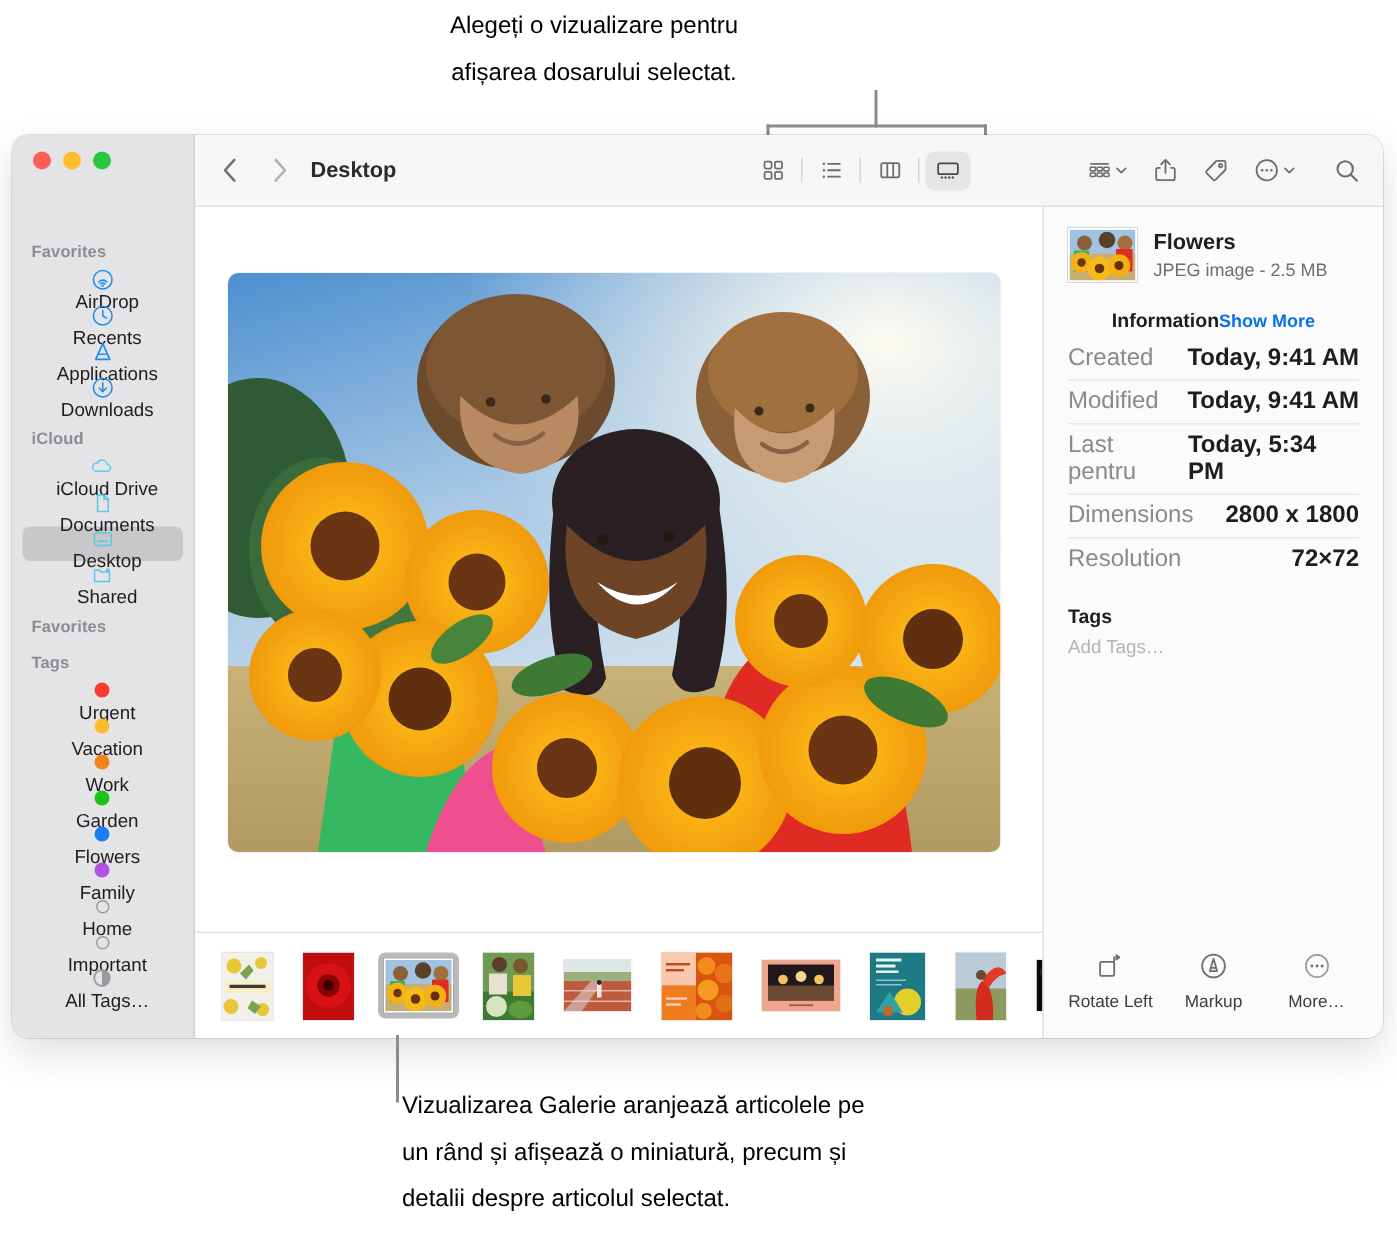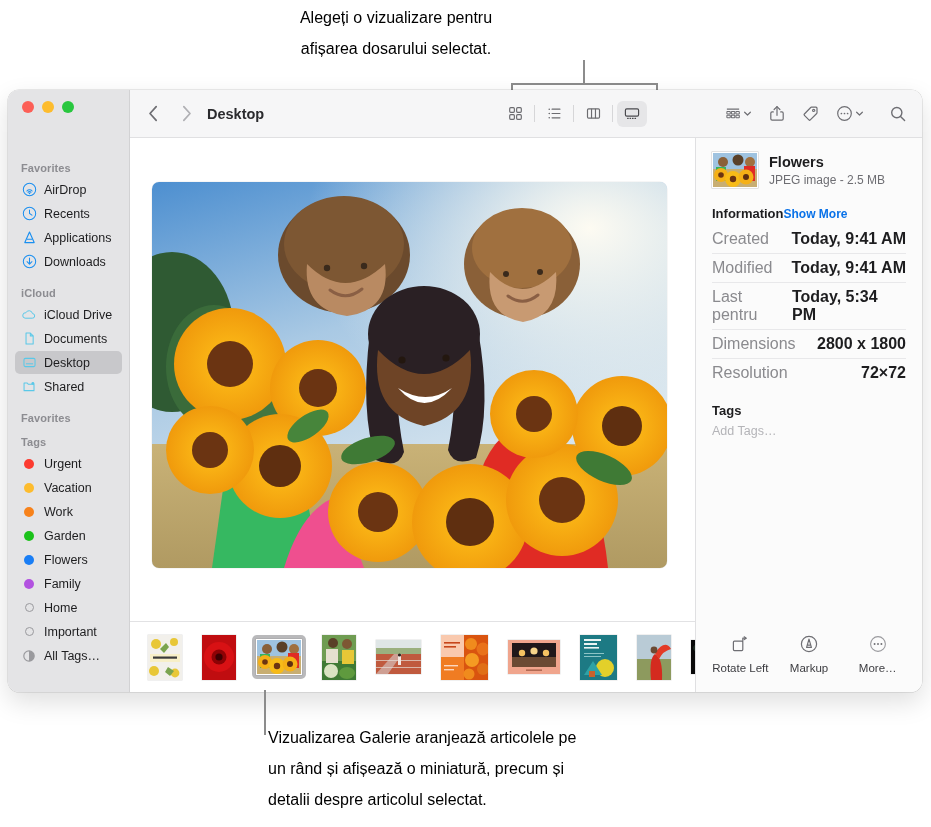--- a/index.html
+++ b/index.html
@@ -59,21 +59,21 @@
   #sidebar-scroll { position: absolute; top: 37px; left: 0; right: 0; bottom: 0; margin-top: 28px; }
 
   .sb-header {
     font-size: 11px; font-weight: bold; color: #8c8c91;
     padding: 7px 0 3px 13px; letter-spacing: .1px;
   }
   .sb-item {
     display: flex; align-items: center;
     height: 23px; margin: 1px 7px 1px 7px;
     padding-left: 6px; border-radius: 5px;
-    font-size: 12.5px; color: #1d1d1f;
+    font-size: 12.5px; color: #1d1d1f; flex-direction: column;
   }
   .sb-item.selected { background: #c8c8cb; }
   .sb-icon {
     width: 16px; height: 16px; margin-right: 7px;
     display: flex; align-items: center; justify-content: center;
     flex: none;
   }
   .sb-icon svg { display: block; }
   .tag-dot {
     width: 10px; height: 10px; border-radius: 50%;
@@ -173,21 +173,21 @@
     width: 44px; height: 34px; flex: none;
     border: 1.5px solid #ffffff;
     box-shadow: 0 0 0 0.5px rgba(0,0,0,0.2);
     overflow: hidden; position: relative;
   }
   #info-head-text { margin-left: 11px; }
   #info-title { font-size: 14.5px; font-weight: bold; color: #1d1d1f; }
   #info-sub { font-size: 12px; color: #6e6e73; margin-top: 3px; }
 
   #info-section {
-    display: flex; align-items: baseline; justify-content: flex-start;
+    display: flex; align-items: baseline; justify-content: center;
     padding: 18px 16px 4px 16px;
   }
   #info-section-title { font-size: 13px; font-weight: bold; color: #1d1d1f; }
   #show-more { font-size: 12px; color: #0a72e8; font-weight: 600; }
 
   .kv {
     display: flex; justify-content: space-between; align-items: center;
     margin: 0 16px; padding: 5px 0;
     border-bottom: 0.5px solid #e8e8ea;
     font-size: 16px;

